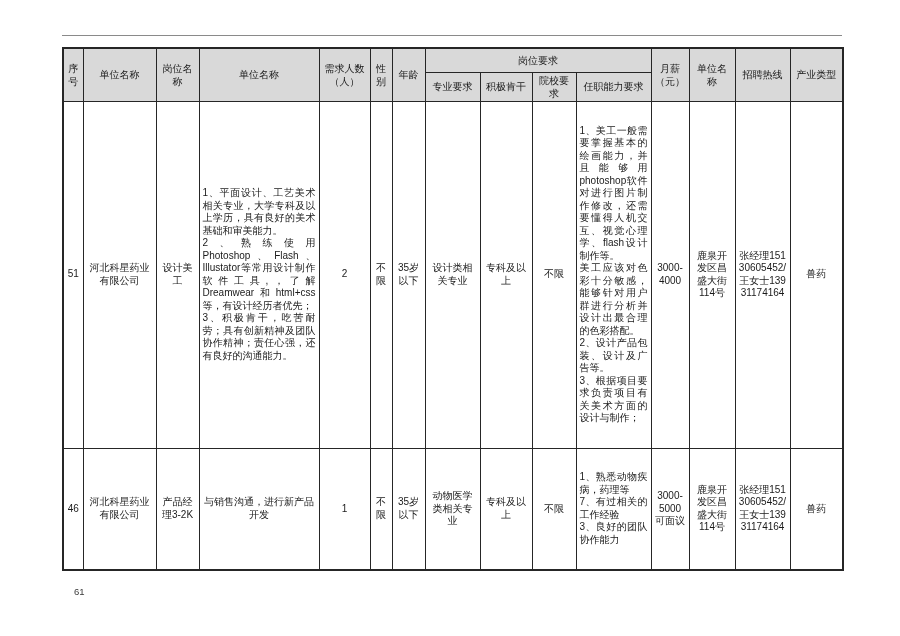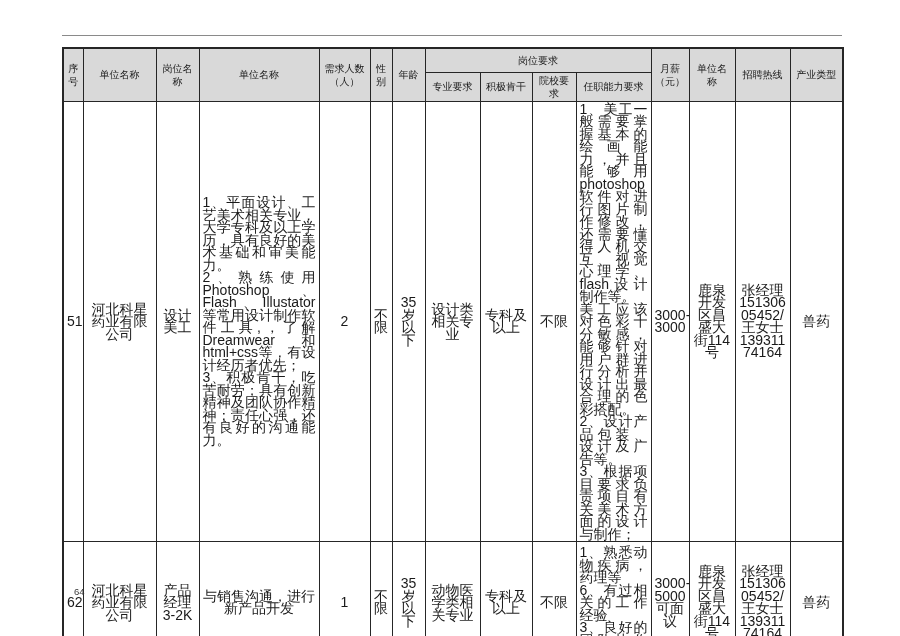--- a/index.html
+++ b/index.html
@@ -27,21 +27,21 @@
     white-space:pre-line;
     overflow:hidden;
     font-weight:normal;
   }
   th {
     background:var(--header-bg);
     font-size:10px;
     line-height:13px;
   }
   td {
-    font-size:14px;
+    font-size:10px;
     line-height:12.5px;
   }
   td.justify {
     text-align:justify;
     text-align-last:left;
   }
   td.break { word-break:break-all; }
   .page-number {
     position:absolute; left:74px; top:586px;
     font-size:9.5px; color:#3a3a3a;
@@ -105,42 +105,42 @@
         <td>2</td>
         <td>不限</td>
         <td>35岁以下</td>
         <td>设计类相关专业</td>
         <td>专科及以上</td>
         <td>不限</td>
         <td class="justify">1、美工一般需要掌握基本的绘画能力，并且能够用photoshop软件对进行图片制作修改，还需要懂得人机交互、视觉心理学、flash设计制作等。
 美工应该对色彩十分敏感，能够针对用户群进行分析并设计出最合理的色彩搭配。
 2、设计产品包装、设计及广告等。
 3、根据项目要求负责项目有关美术方面的设计与制作；</td>
-        <td>3000-3000</td>
+        <td>3000-4000</td>
         <td>鹿泉开发区昌盛大街114号</td>
         <td class="break">张经理15130605452/王女士13931174164</td>
         <td>兽药</td>
       </tr>
       <tr style="height:122px">
-        <td>62</td>
+        <td>46</td>
         <td>河北科星药业有限公司</td>
         <td>产品经理3-2K</td>
         <td>与销售沟通，进行新产品开发</td>
         <td>1</td>
         <td>不限</td>
         <td>35岁以下</td>
         <td>动物医学类相关专业</td>
         <td>专科及以上</td>
         <td>不限</td>
         <td class="justify">1、熟悉动物疾病，药理等
-6、有过相关的工作经验
+7、有过相关的工作经验
 3、良好的团队协作能力</td>
         <td>3000-5000可面议</td>
         <td>鹿泉开发区昌盛大街114号</td>
         <td class="break">张经理15130605452/王女士13931174164</td>
         <td>兽药</td>
       </tr>
     </tbody>
   </table>
 
-  <div class="page-number">64</div>
+  <div class="page-number">61</div>
 
 </div>
 
 </body></html>

